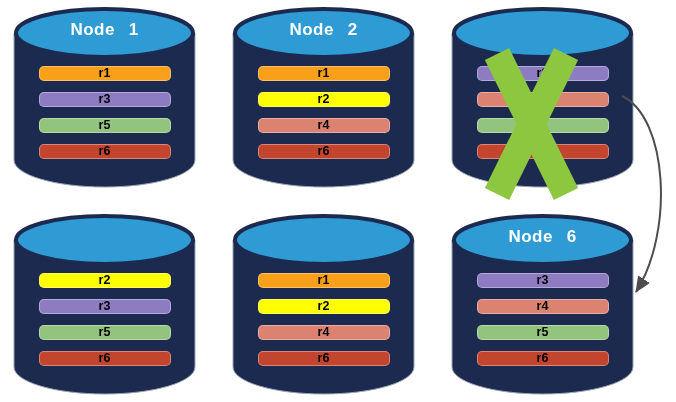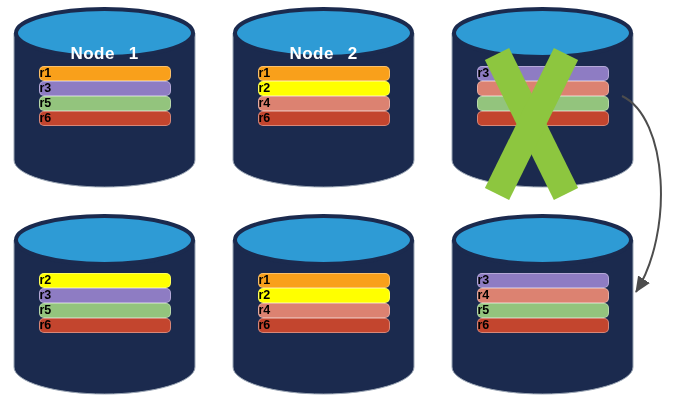--- a/index.html
+++ b/index.html
@@ -13,26 +13,26 @@
     display:grid; grid-template-columns:repeat(3,185px);
     column-gap:34px; row-gap:23px;
   }
   .node { position:relative; width:185px; height:184px; }
   .cyl { position:absolute; left:0; top:0; width:185px; height:184px; overflow:visible; display:block; }
   .cyl-body { fill:var(--cyl-body); stroke:var(--cyl-outline); stroke-width:1; }
   .cyl-top  { fill:var(--cyl-top);  stroke:var(--cyl-body);    stroke-width:4; }
   .node-title {
     position:absolute; top:15px; left:0; right:0; text-align:center;
     color:var(--title-color); font-size:17px; font-weight:bold;
-    letter-spacing:0.5px; word-spacing:0.5em; line-height:20px;margin-top:24px;
+    letter-spacing:0.5px; word-spacing:0.5em; line-height:20px;
   }
   .records { position:absolute; top:61px; left:50%; transform:translateX(-50%); width:132px; }
   .record {
-    height:15px; border-radius:5px; box-sizing:border-box;
-    display:flex; align-items:center; justify-content:flex-start;
+    height:15px; margin-bottom:11px; border-radius:5px; box-sizing:border-box;
+    display:flex; align-items:center; justify-content:center;
     font-size:12.5px; font-weight:bold; line-height:1;
     color:var(--record-text); border:1px solid rgba(255,255,255,0.35);
   }
   .fail-x { position:absolute; left:33px; top:44px; width:97px; height:150px; overflow:visible; display:block; }
   .fail-x line { stroke:var(--x-color); stroke-width:27; }
   .arrow-overlay { position:absolute; left:0; top:0; width:676px; height:402px; pointer-events:none; }
   .arrow-path { fill:none; stroke:var(--arrow-color); stroke-width:2; }
   #ah path { fill:var(--arrow-color); }
 </style>
 </head>
@@ -154,20 +154,21 @@
         </div>
       </div>
 
     </div>
 
     <div class="node">
       <svg class="cyl" viewBox="0 0 185 184" aria-hidden="true">
         <path class="cyl-body" d="M2,28 L2,155 A90.5,27 0 0 0 183,155 L183,28 Z"></path>
         <ellipse class="cyl-top" cx="92.5" cy="28" rx="88.5" ry="24"></ellipse>
       </svg>
+      <div class="node-title">Node 6</div>
       <div class="records">
         <div class="record" style="background: rgb(142, 124, 195);">
           <span>r3</span>
         </div>
         <div class="record" style="background: rgb(220, 130, 113);">
           <span>r4</span>
         </div>
         <div class="record" style="background: rgb(147, 196, 125);">
           <span>r5</span>
         </div>

